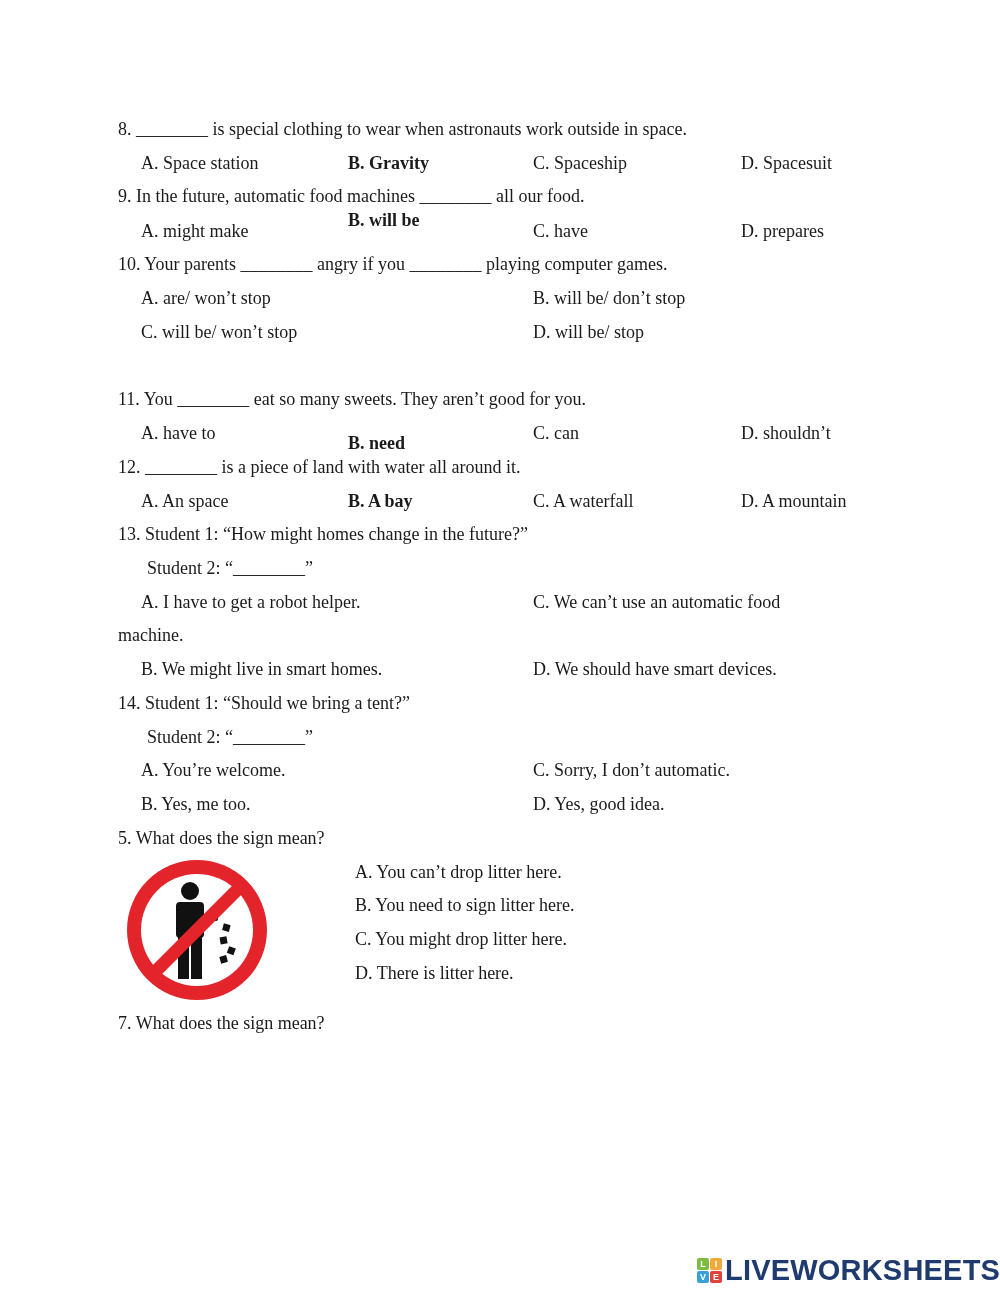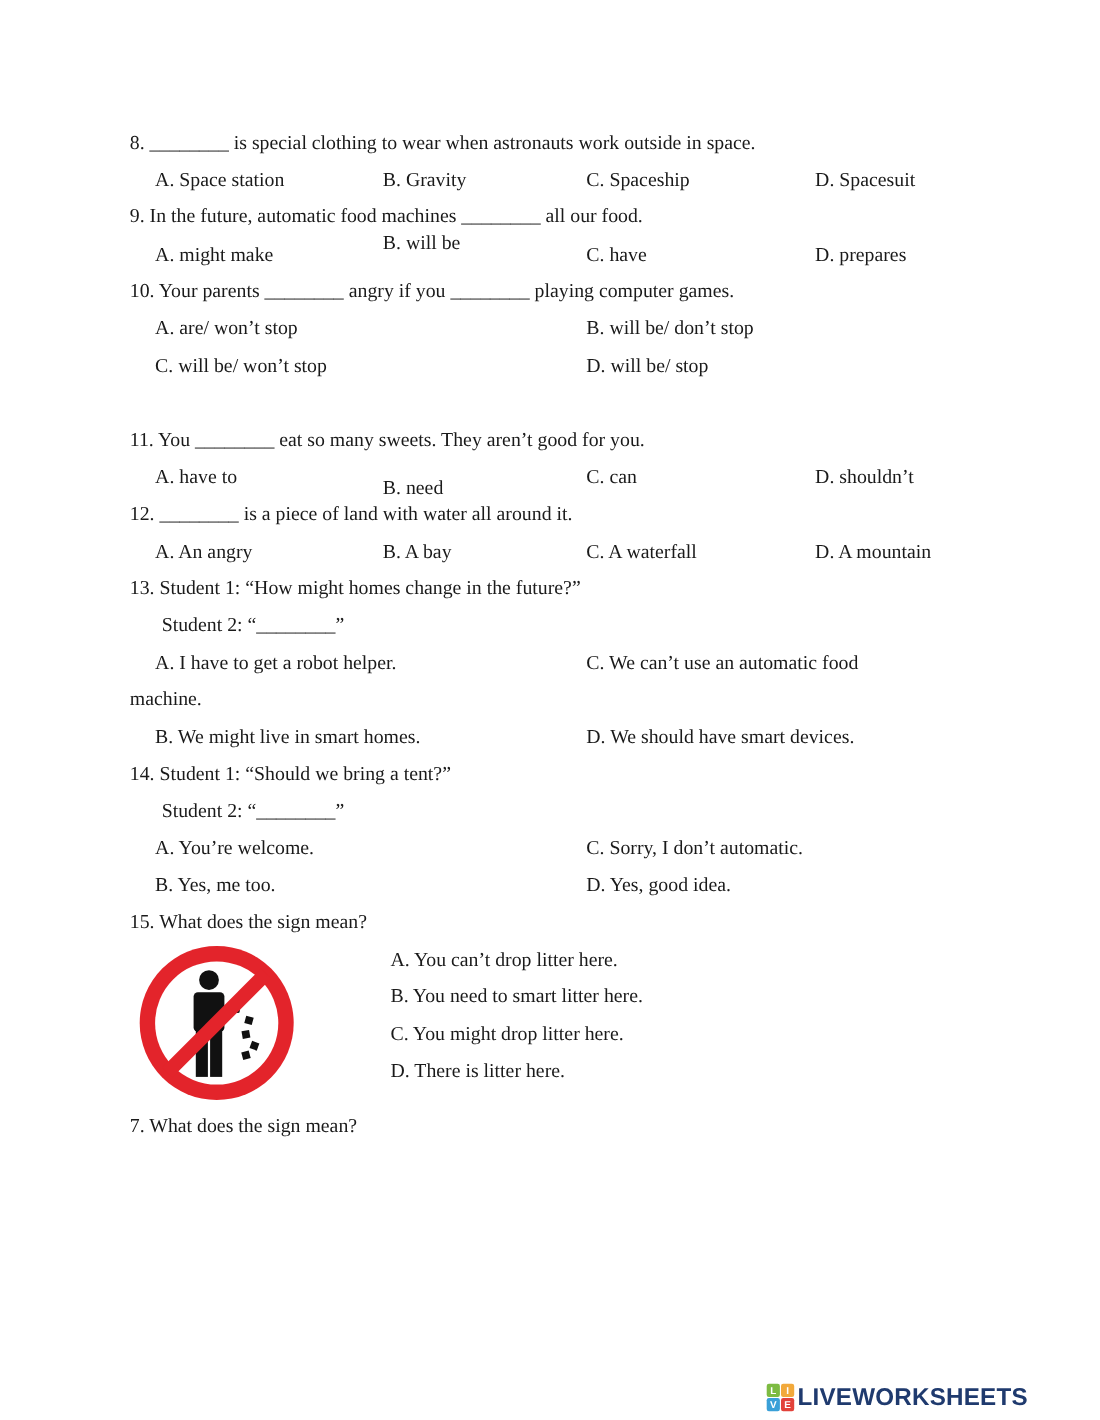--- a/index.html
+++ b/index.html
@@ -5,31 +5,31 @@
   html, body { margin: 0; padding: 0; background: #ffffff; }
   body {
     width: 1000px; height: 1291px; position: relative; overflow: hidden;
     font-family: "Liberation Serif", "DejaVu Serif", serif;
     color: #1a1a1a; font-size: 18px;
   }
   .line { position: absolute; white-space: nowrap; line-height: 22px; }
   .q { left: 118px; }
   .opt { }
   .c1 { left: 141px; }
-  .c2 { left: 348px; }
+  .c2 { left: 348px; font-weight: bold; }
   .c3 { left: 533px; }
   .c4 { left: 741px; }
   .s2 { left: 147px; }
   .wrap { left: 118px; }
   .sign { position: absolute; left: 124px; top: 857px; width: 146px; height: 146px; }
   .opt15 { left: 355px; }
   .logo { position: absolute; left: 697px; top: 1255px; height: 30px; display: flex; align-items: center; }
   .logo-tiles { display: grid; grid-template-columns: 12px 12px; grid-template-rows: 12px 12px; gap: 1px; margin-right: 3px; }
   .tile { font-family: "Liberation Sans", "DejaVu Sans", sans-serif; font-size: 9px; font-weight: bold; color: #fff; display: flex; align-items: center; justify-content: center; border-radius: 2px; }
-  .logo-text { font-family: "Liberation Sans", "DejaVu Sans", sans-serif; font-weight: bold; font-size: 22px; color: #1f3a6e; letter-spacing: 0.2px; line-height: 30px; }
+  .logo-text { font-family: "Liberation Sans", "DejaVu Sans", sans-serif; font-weight: bold; font-size: 29px; color: #1f3a6e; letter-spacing: 0.2px; line-height: 30px; }
 </style>
 </head>
 <body>
 
 <div class="line q" style="top:118px">8. ________ is special clothing to wear when astronauts work outside in space.</div>
 <div class="line opt c1" style="top:152px">A. Space station</div>
 <div class="line opt c2" style="top:152px">B. Gravity</div>
 <div class="line opt c3" style="top:152px">C. Spaceship</div>
 <div class="line opt c4" style="top:152px">D. Spacesuit</div>
 
@@ -45,41 +45,41 @@
 <div class="line opt c1" style="top:321px">C. will be/ won’t stop</div>
 <div class="line opt c3" style="top:321px">D. will be/ stop</div>
 
 <div class="line q" style="top:388px">11. You ________ eat so many sweets. They aren’t good for you.</div>
 <div class="line opt c1" style="top:422px">A. have to</div>
 <div class="line opt c2" style="top:432px">B. need</div>
 <div class="line opt c3" style="top:422px">C. can</div>
 <div class="line opt c4" style="top:422px">D. shouldn’t</div>
 
 <div class="line q" style="top:456px">12. ________ is a piece of land with water all around it.</div>
-<div class="line opt c1" style="top:490px">A. An angry</div>
+<div class="line opt c1" style="top:490px">A. An space</div>
 <div class="line opt c2" style="top:490px">B. A bay</div>
 <div class="line opt c3" style="top:490px">C. A waterfall</div>
 <div class="line opt c4" style="top:490px">D. A mountain</div>
 
 <div class="line q" style="top:523px">13. Student 1: “How might homes change in the future?”</div>
 <div class="line s2" style="top:557px">Student 2: “________”</div>
 <div class="line opt c1" style="top:591px">A. I have to get a robot helper.</div>
 <div class="line opt c3" style="top:591px">C. We can’t use an automatic food</div>
 <div class="line wrap" style="top:624px">machine.</div>
 <div class="line opt c1" style="top:658px">B. We might live in smart homes.</div>
 <div class="line opt c3" style="top:658px">D. We should have smart devices.</div>
 
 <div class="line q" style="top:692px">14. Student 1: “Should we bring a tent?”</div>
 <div class="line s2" style="top:726px">Student 2: “________”</div>
 <div class="line opt c1" style="top:759px">A. You’re welcome.</div>
 <div class="line opt c3" style="top:759px">C. Sorry, I don’t automatic.</div>
 <div class="line opt c1" style="top:793px">B. Yes, me too.</div>
 <div class="line opt c3" style="top:793px">D. Yes, good idea.</div>
 
-<div class="line q" style="top:827px">15. What does the sign mean?</div>
+<div class="line q" style="top:827px">5. What does the sign mean?</div>
 
 <div class="sign">
   <svg width="146" height="146" viewBox="0 0 146 146">
     <circle cx="73" cy="73" r="70" fill="#e3242b"></circle>
     <circle cx="73" cy="73" r="56" fill="#ffffff"></circle>
 
     <circle cx="66" cy="34" r="9" fill="#111111"></circle>
     <rect x="52" y="45" width="28" height="36" rx="4" fill="#111111"></rect>
     <rect x="54" y="78" width="11" height="44" fill="#111111"></rect>
     <rect x="67" y="78" width="11" height="44" fill="#111111"></rect>
@@ -88,21 +88,21 @@
     <rect x="99" y="67" width="7" height="7" fill="#111111" transform="rotate(15 102 70)"></rect>
     <rect x="96" y="80" width="7" height="7" fill="#111111" transform="rotate(-10 99 83)"></rect>
     <rect x="104" y="90" width="7" height="7" fill="#111111" transform="rotate(20 107 93)"></rect>
     <rect x="96" y="99" width="7" height="7" fill="#111111" transform="rotate(-15 99 102)"></rect>
 
     <line x1="28" y1="118" x2="118" y2="28" stroke="#e3242b" stroke-width="13"></line>
   </svg>
 </div>
 
 <div class="line opt opt15" style="top:861px">A. You can’t drop litter here.</div>
-<div class="line opt opt15" style="top:894px">B. You need to smart litter here.</div>
+<div class="line opt opt15" style="top:894px">B. You need to sign litter here.</div>
 <div class="line opt opt15" style="top:928px">C. You might drop litter here.</div>
 <div class="line opt opt15" style="top:962px">D. There is litter here.</div>
 
 <div class="line q" style="top:1012px">7. What does the sign mean?</div>
 
 <div class="logo">
   <div class="logo-tiles">
     <div class="tile" style="background:#7dbb42">L</div>
     <div class="tile" style="background:#f2a93b">I</div>
     <div class="tile" style="background:#3aa0d8">V</div>

